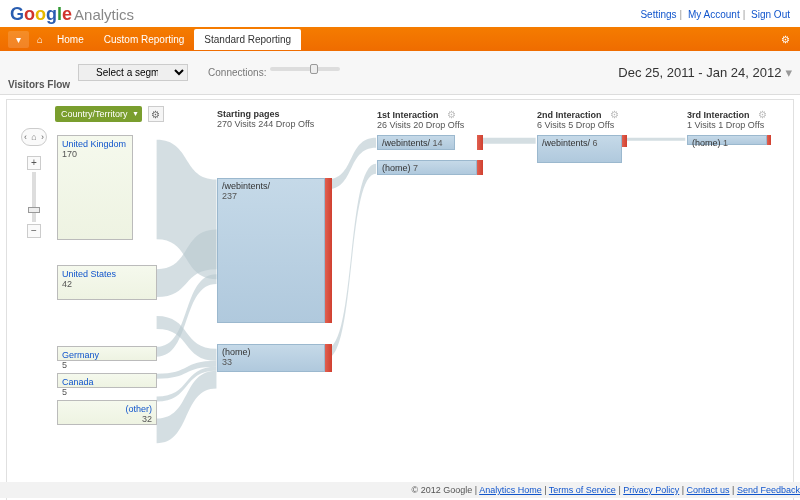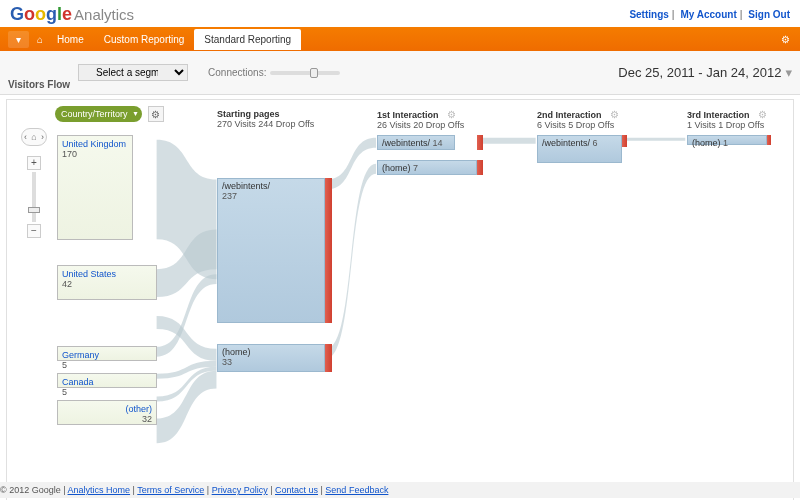--- a/index.html
+++ b/index.html
@@ -2,60 +2,60 @@
 <html><head>
 <meta charset="utf-8">
 <style>
 * { margin: 0; padding: 0; box-sizing: border-box; font-family: Arial, sans-serif; }
 body { background: #fff; width: 800px; height: 500px; overflow: hidden; font-size: 10px; }
 .header { display: flex; align-items: center; justify-content: space-between; padding: 4px 10px 2px; }
 .logo { font-size: 18px; font-weight: bold; }
 .logo .g1 { color: #2a5db0; } .logo .o1 { color: #d0342c; } .logo .o2 { color: #e6b800; }
 .logo .g2 { color: #2a5db0; } .logo .l { color: #339933; } .logo .e { color: #d0342c; }
 .logo .an { color: #888; font-weight: normal; font-size: 15px; margin-left: 2px; }
-.toplinks { font-size: 10px; color: #1155cc; font-weight: bold; }
+.toplinks { font-size: 10px; color: #1155cc; }
 .toplinks span { cursor: pointer; }
 .toplinks .sep { color: #999; margin: 0 3px; }
 .navbar { background: linear-gradient(#f57c00, #ef6c00); height: 24px; display: flex; align-items: center; padding: 0 8px; color: #fff; font-size: 10px; position: relative; }
 .navbar .pill { background: rgba(255,255,255,0.15); padding: 3px 8px; border-radius: 2px; margin-right: 8px; }
 .navbar .home-icon { margin-right: 4px; }
 .navbar .tab { padding: 5px 10px; cursor: pointer; }
 .navbar .tab.active { background: #fff; color: #333; border-radius: 2px 2px 0 0; }
 .gear { position: absolute; right: 10px; color: #fff; cursor: pointer; }
 .subbar { display: flex; align-items: center; border-bottom: 1px solid #ddd; padding: 4px 8px; font-size: 10px; background: #f7f7f7; }
 .subbar .title { font-weight: bold; color: #555; margin-right: 8px; margin-top: 24px; }
 .subbar select { font-size: 10px; border: 1px solid #ccc; padding: 1px 13px; width: 110px; }
-.subbar .conn { margin-left: 20px; color: #777; display: flex; align-items: center; }
+.subbar .conn { margin-left: 20px; color: #777; display: flex; }
 .slider { width: 70px; height: 4px; background: #ddd; margin-left: 4px; position: relative; border-radius: 2px; }
 .slider .knob { position: absolute; top: -3px; left: 40px; width: 8px; height: 10px; background: #eee; border: 1px solid #999; border-radius: 2px; }
 .daterange { margin-left: auto; font-size: 13px; color: #333; }
 .daterange .caret { color: #999; margin-left: 4px; }
 .canvas { position: relative; height: 420px; border: 1px solid #e0e0e0; margin: 4px 6px 0; background: #fff; overflow: hidden; }
 .ctrlbar { position: absolute; left: 48px; top: 6px; display: flex; gap: 6px; align-items: center; }
-.dimselect { background: #7a9e2e; color: #fff; font-size: 9px; padding: 3px 14px 3px 6px; border-radius: 8px; position: relative; cursor: pointer; }
+.dimselect { background: #7a9e2e; color: #fff; font-size: 9px; padding: 3px 14px 3px 6px; border-radius: 2px; position: relative; cursor: pointer; }
 .dimselect::after { content: "▾"; position: absolute; right: 4px; font-size: 8px; }
 .cfgbtn { width: 16px; height: 16px; border: 1px solid #ccc; background: #f5f5f5; display: flex; align-items: center; justify-content: center; font-size: 10px; color: #666; cursor: pointer; }
 .navpad { position: absolute; left: 14px; top: 28px; width: 26px; text-align: center; }
 .navcircle { width: 26px; height: 18px; border: 1px solid #ccc; border-radius: 10px; display: flex; align-items: center; justify-content: space-around; font-size: 9px; color: #666; background: #fafafa; cursor: pointer; }
 .zoom { margin-top: 10px; }
 .zbtn { width: 14px; height: 14px; border: 1px solid #ccc; background: #fafafa; margin: 0 auto; font-size: 10px; line-height: 12px; color: #555; cursor: pointer; }
 .ztrack { width: 4px; height: 50px; background: #ddd; margin: 2px auto; position: relative; }
 .ztrack .zh { position: absolute; left: -4px; top: 35px; width: 12px; height: 6px; background: #eee; border: 1px solid #999; }
 .col { position: absolute; top: 9px; font-size: 9px; color: #333; }
 .colhdr { font-weight: bold; }
 .colsub { color: #555; }
 .gearcol { color: #bbb; margin-left: 6px; cursor: pointer; font-size: 10px; }
 .node { position: absolute; border: 1px solid #bbb; background: linear-gradient(#f5f9ed, #eef3e2); font-size: 9px; padding: 3px 4px; color: #1155cc; }
 .node .val { color: #555; display: block; }
 .inode { position: absolute; background: linear-gradient(#c5d9e8, #b0c9dd); border: 1px solid #9bb8ce; font-size: 9px; padding: 2px 4px; color: #333; }
 .inode .val { color: #555; }
 .drop { position: absolute; background: linear-gradient(to right, #e06050, #d04030); }
 svg.flows { position: absolute; left: 0; top: 0; width: 100%; height: 100%; pointer-events: none; }
 svg.flows path { fill: #b8c8ce; opacity: 0.6; }
-.footer { position: absolute; bottom: 2px; width: 100%; text-align: left; font-size: 9px; color: #555; background: #f2f2f2; padding: 3px 0; }
+.footer { position: absolute; bottom: 2px; width: 100%; text-align: right; font-size: 9px; color: #555; background: #f2f2f2; padding: 3px 0; }
 .footer a { color: #1155cc; text-decoration: underline; cursor: pointer; }
 </style>
 </head>
 <body>
 
 <div class="header">
   <div class="logo">
     <span class="g1">G</span><span class="o1">o</span><span class="o2">o</span><span class="g2">g</span><span class="l">l</span><span class="e">e</span><span class="an">Analytics</span>
   </div>
   <div class="toplinks">

